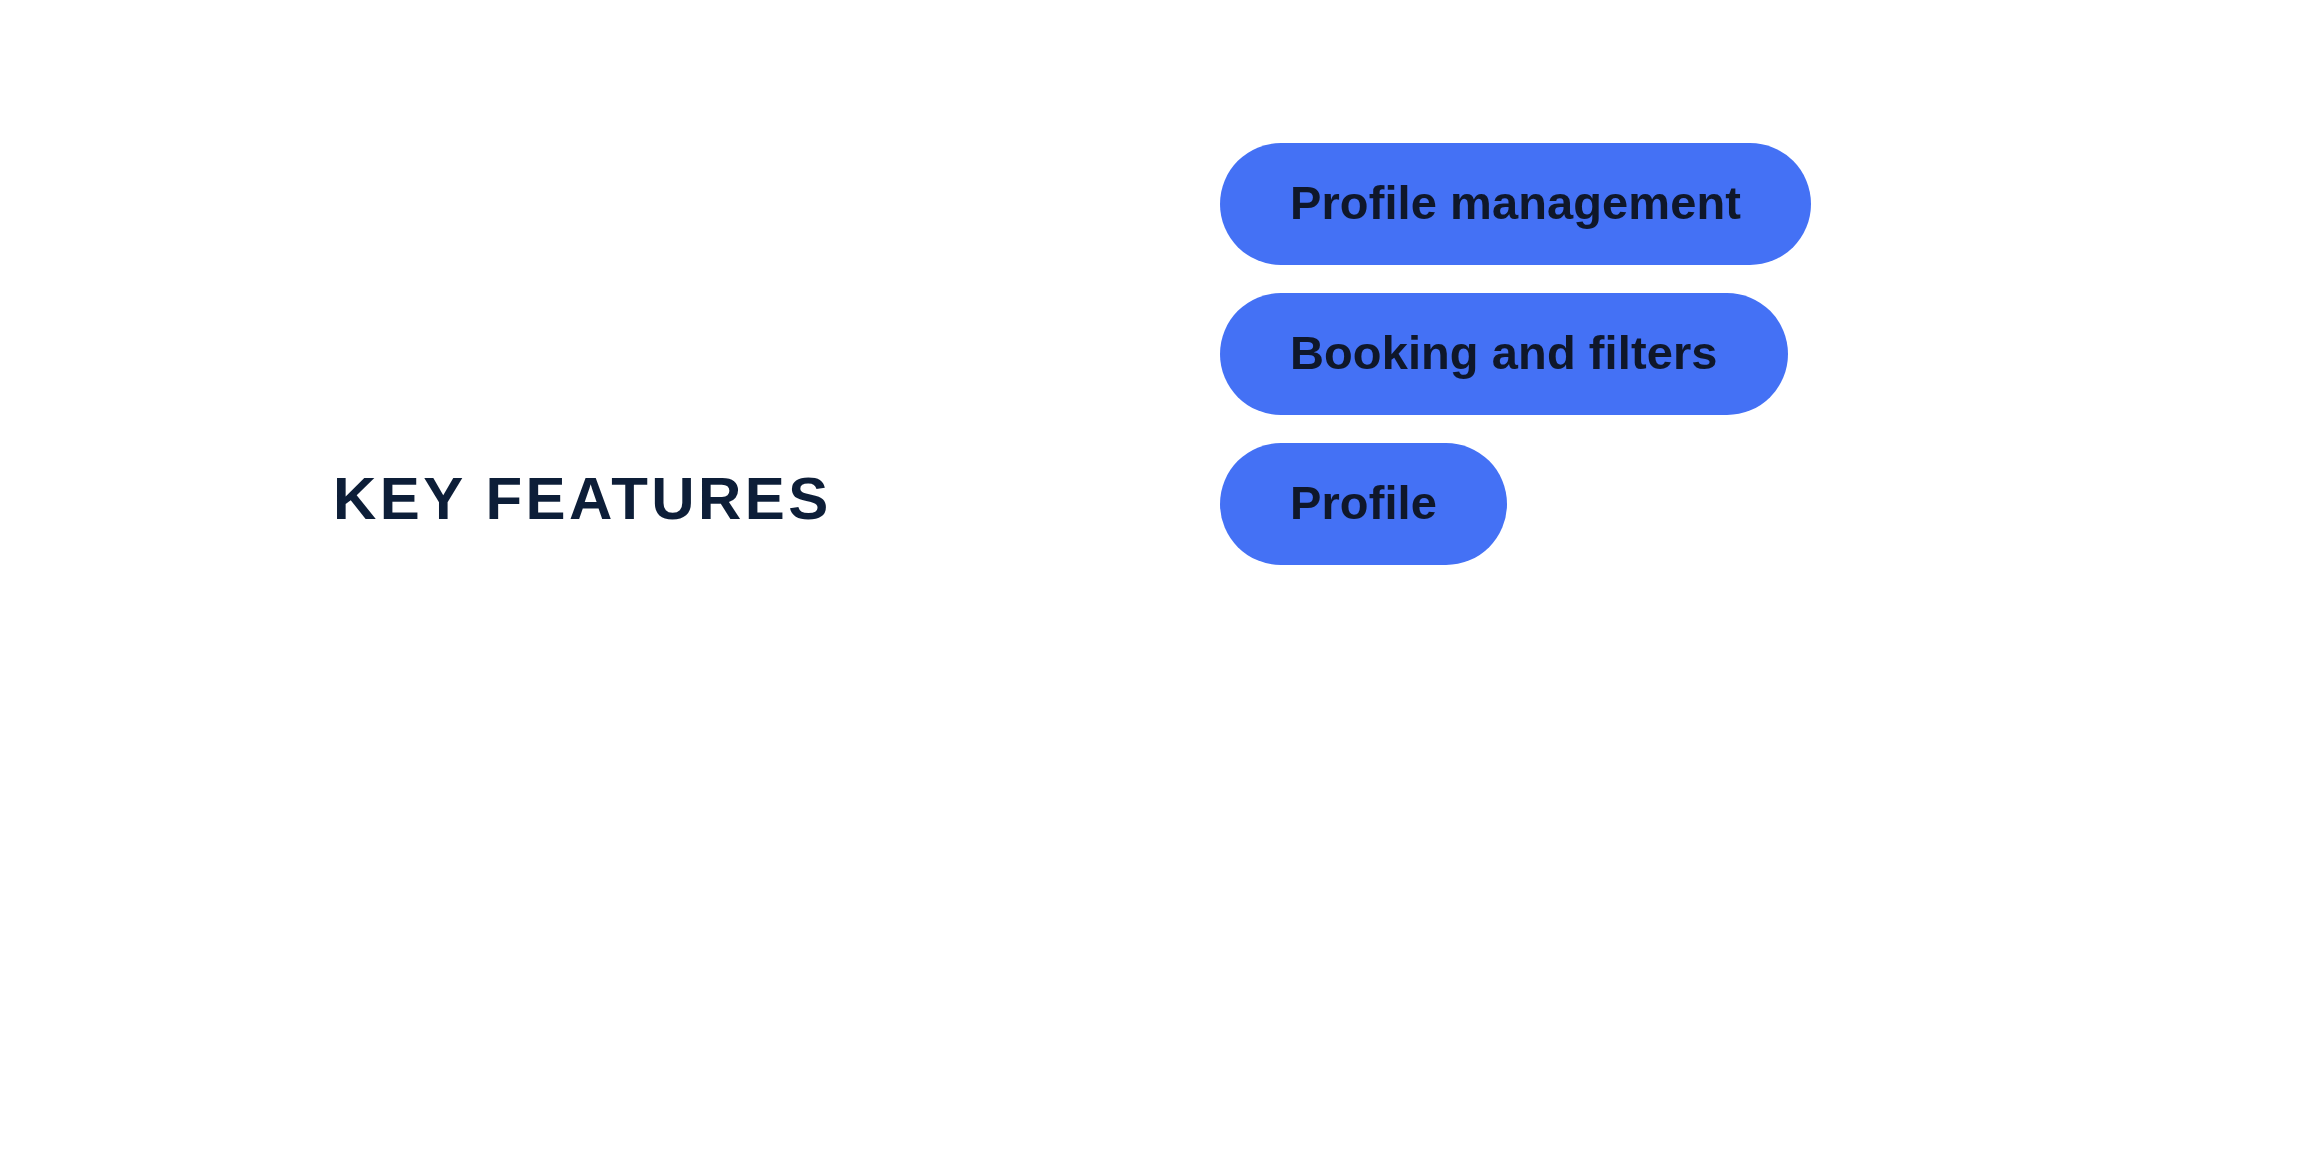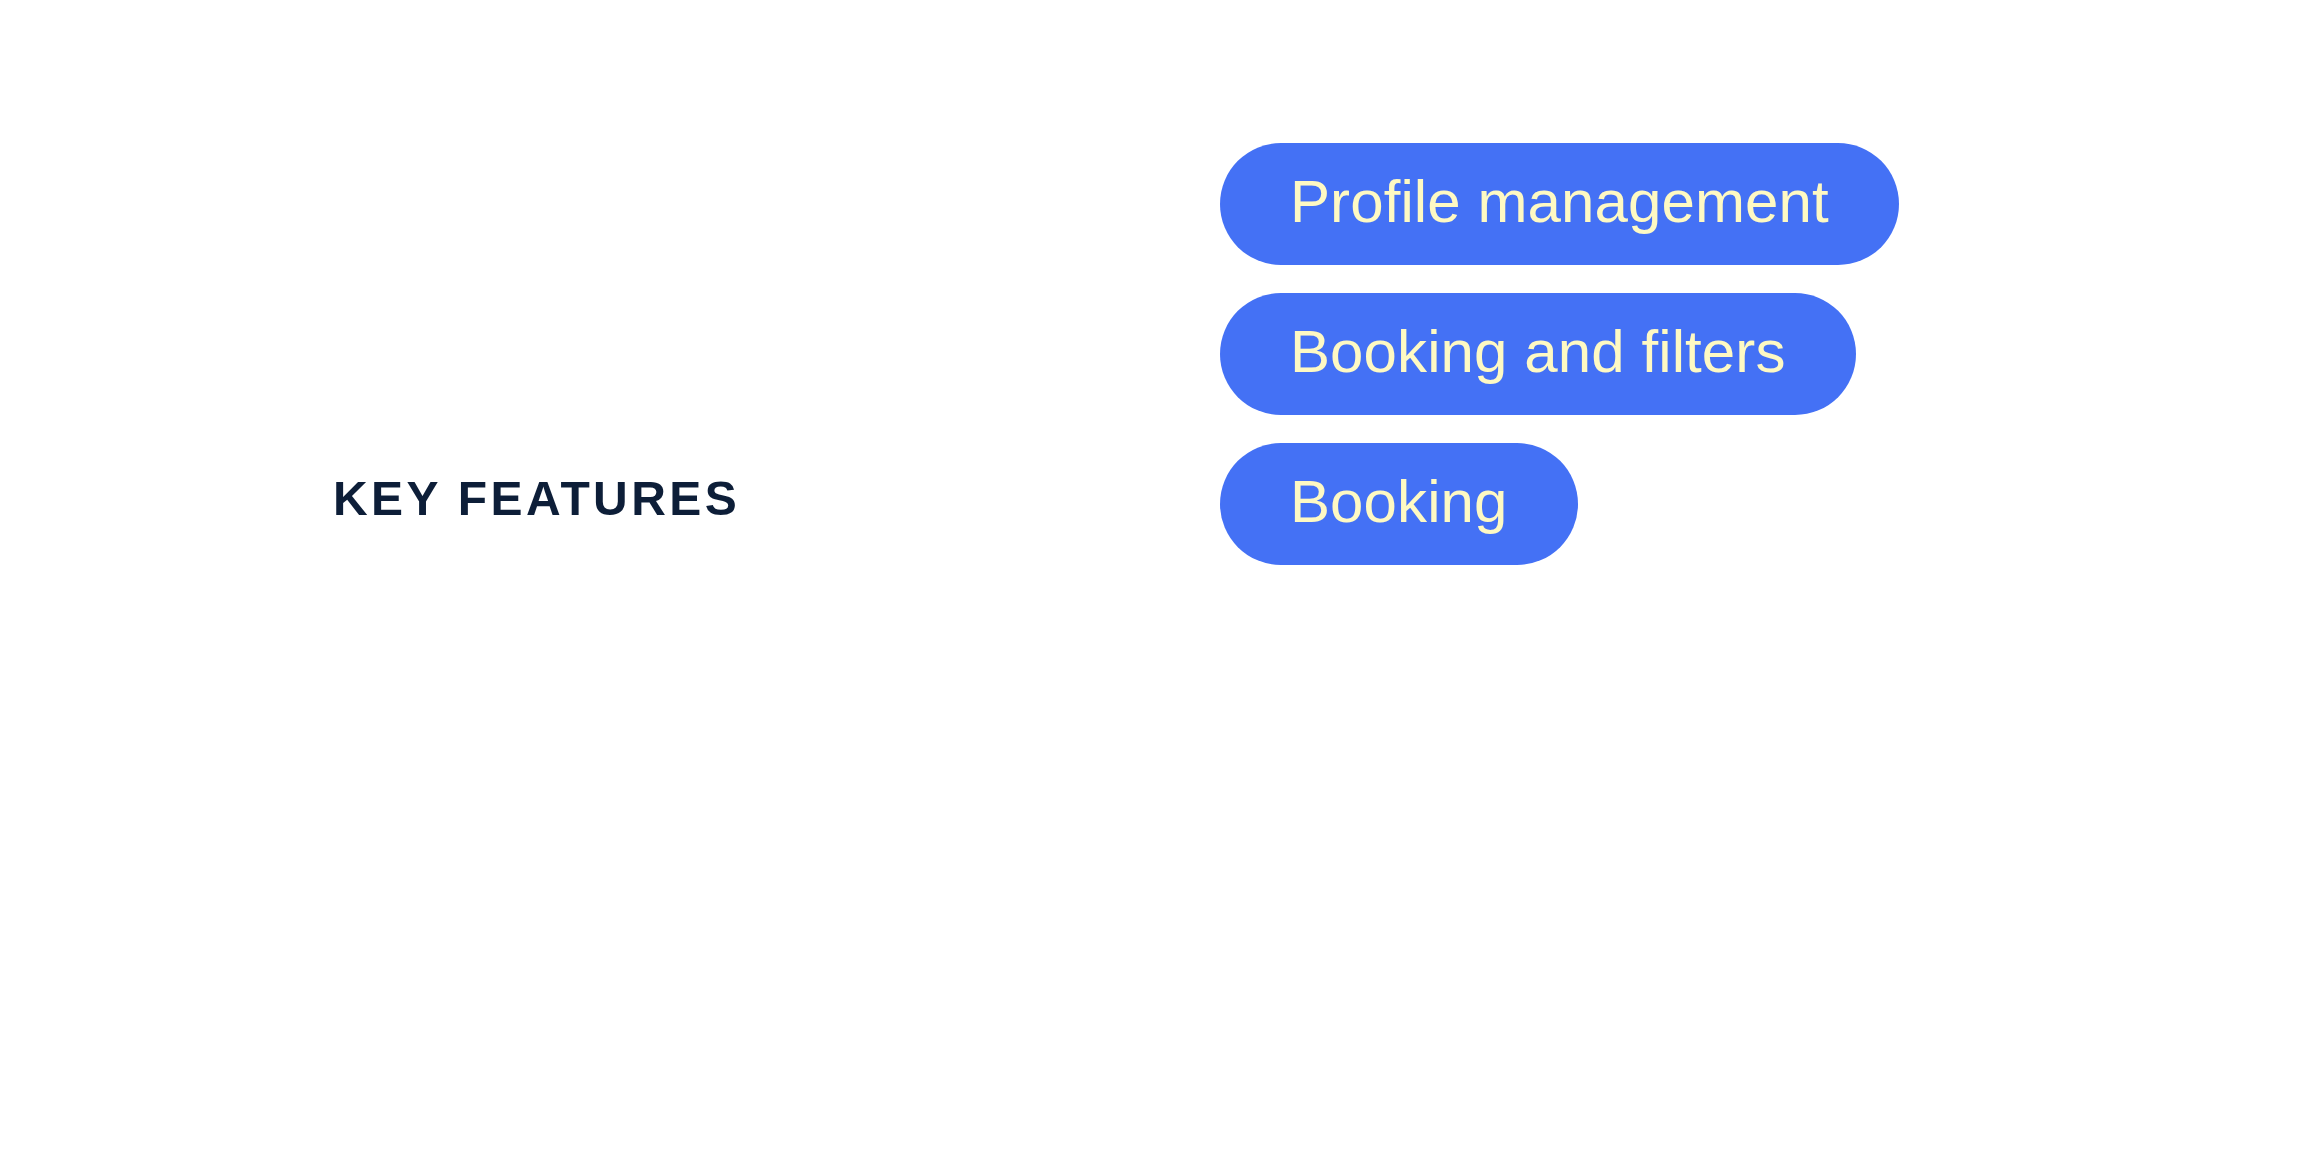--- a/index.html
+++ b/index.html
@@ -27,21 +27,21 @@
     position: absolute;
     left: 333px;
     top: 440px;
     width: 760px;
   }
 
   .heading-line {
     display: block;
     color: #0d1e38;
     font-family: "Liberation Sans", sans-serif;
-    font-size: 48px;
+    font-size: 60px;
     font-weight: 700;
     letter-spacing: 3.4px;
     line-height: 118px;
     text-transform: uppercase;
     white-space: nowrap;
   }
 
   
   .pill-stack {
     position: absolute;
@@ -59,24 +59,24 @@
     height: 122px;
     box-sizing: border-box;
     padding: 0 70px;
     border-radius: 61px;
     background: #4471f5;
     border: none;
     outline: none;
   }
 
   .pill-label {
-    color: #fef9c3;
+    color: #0f172a;
     font-family: "Liberation Sans", sans-serif;
-    font-size: 60px;
-    font-weight: 400;
+    font-size: 47px;
+    font-weight: 700;
     line-height: 1;
     letter-spacing: 0.1px;
     white-space: nowrap;
     position: relative;
     top: -2px;
   }
 </style>
 </head>
 <body>
 
@@ -93,18 +93,18 @@
     </div>
 
 
     <div class="pill">
       <span class="pill-label">Booking and filters</span>
     </div>
 
 
 
     <div class="pill">
-      <span class="pill-label">Booking</span>
+      <span class="pill-label">Profile</span>
     </div>
 
   </div>
 
 </div>
 
 </body></html>

